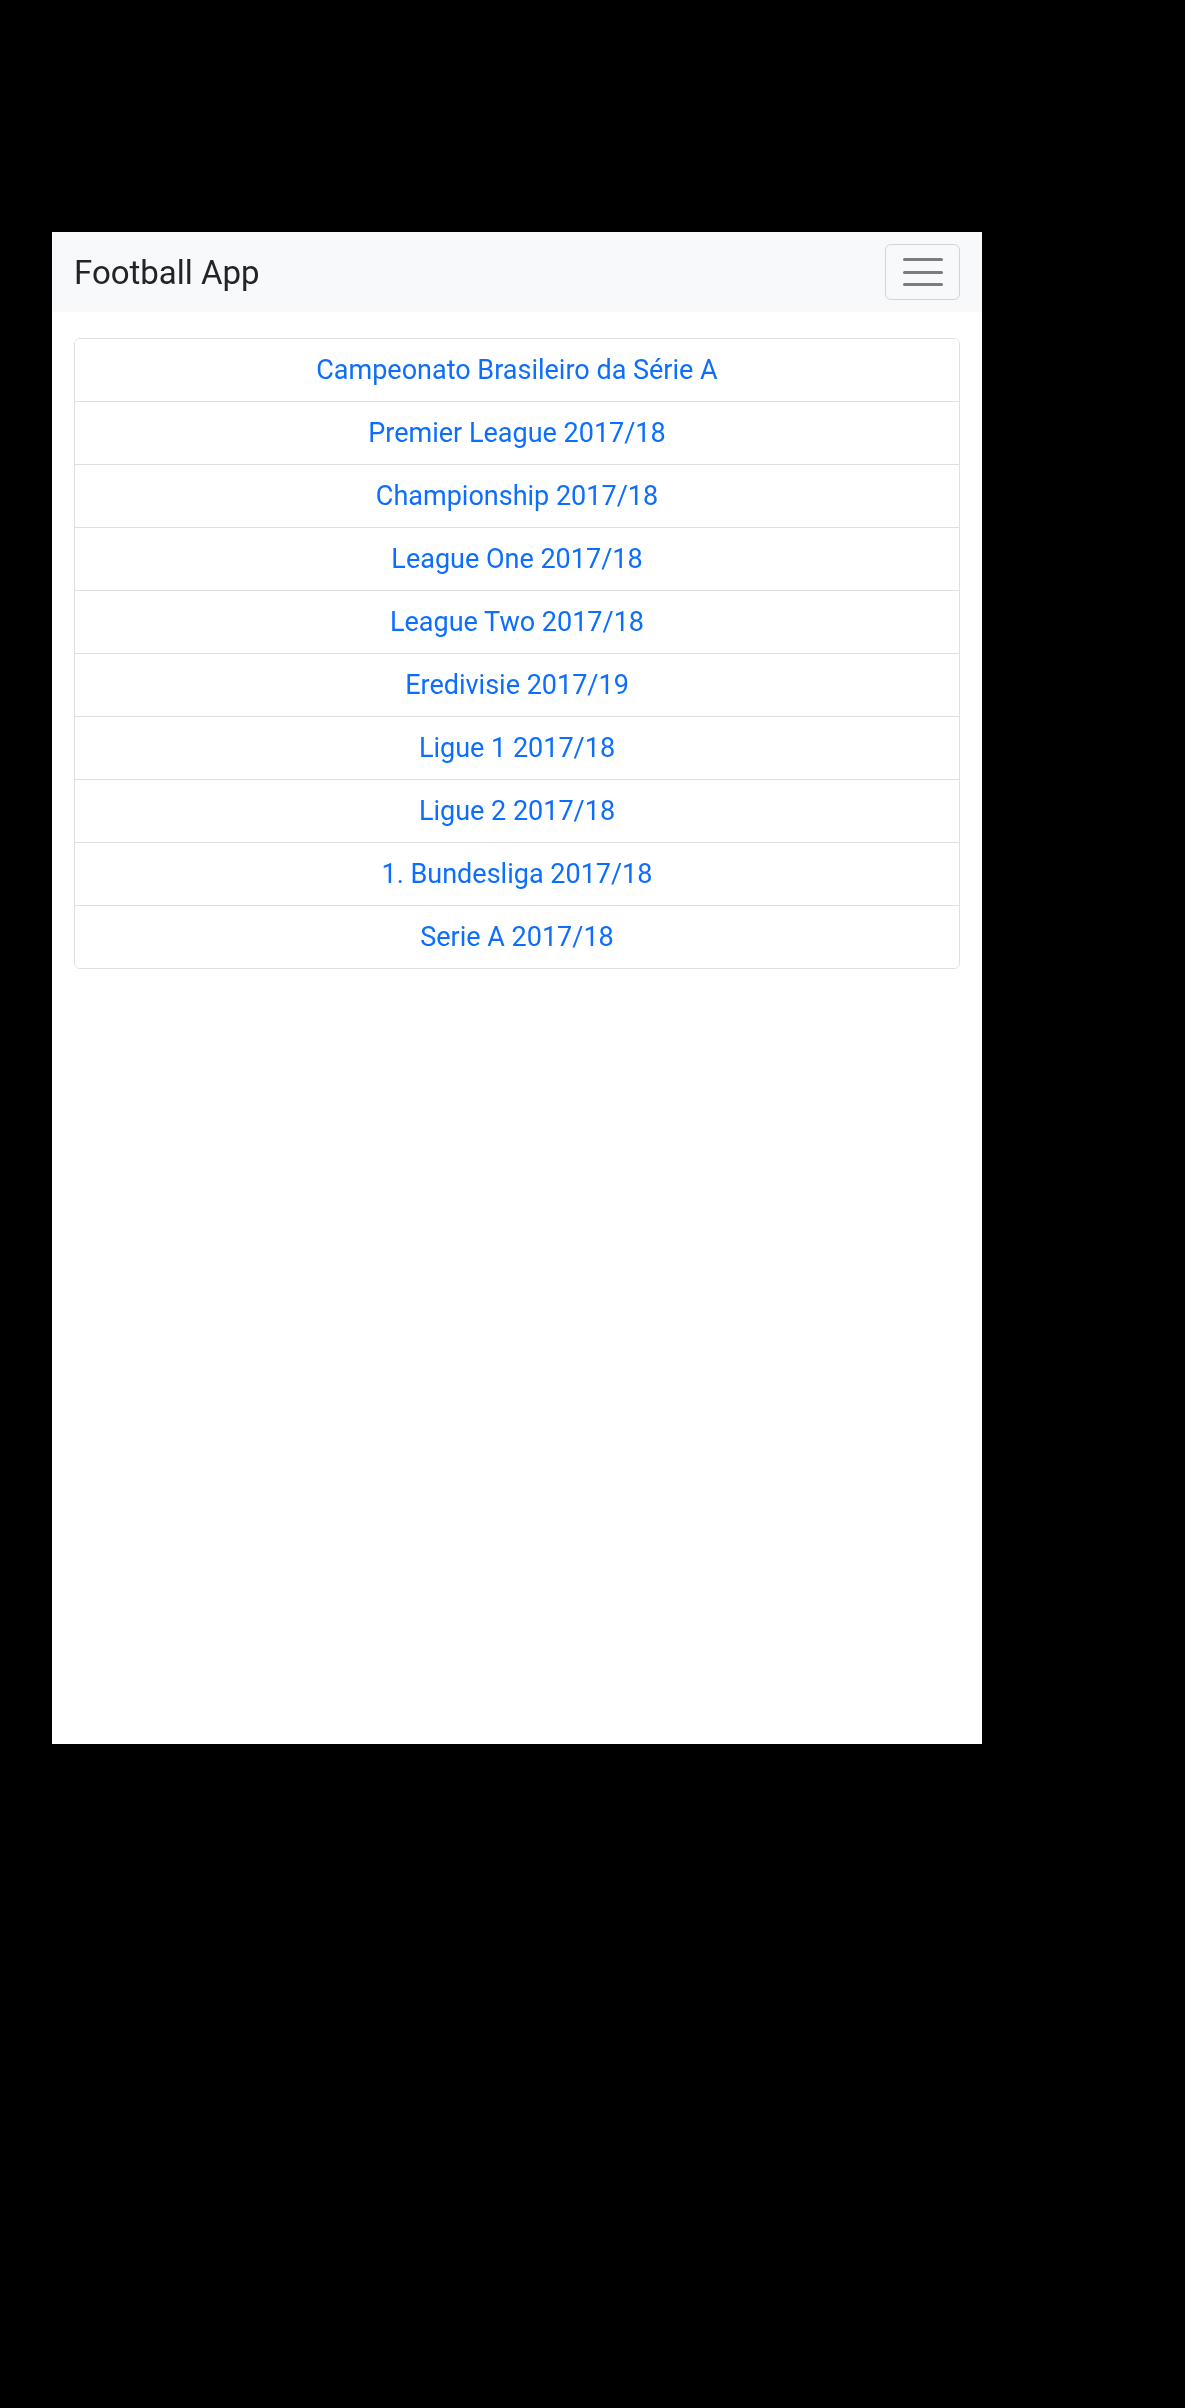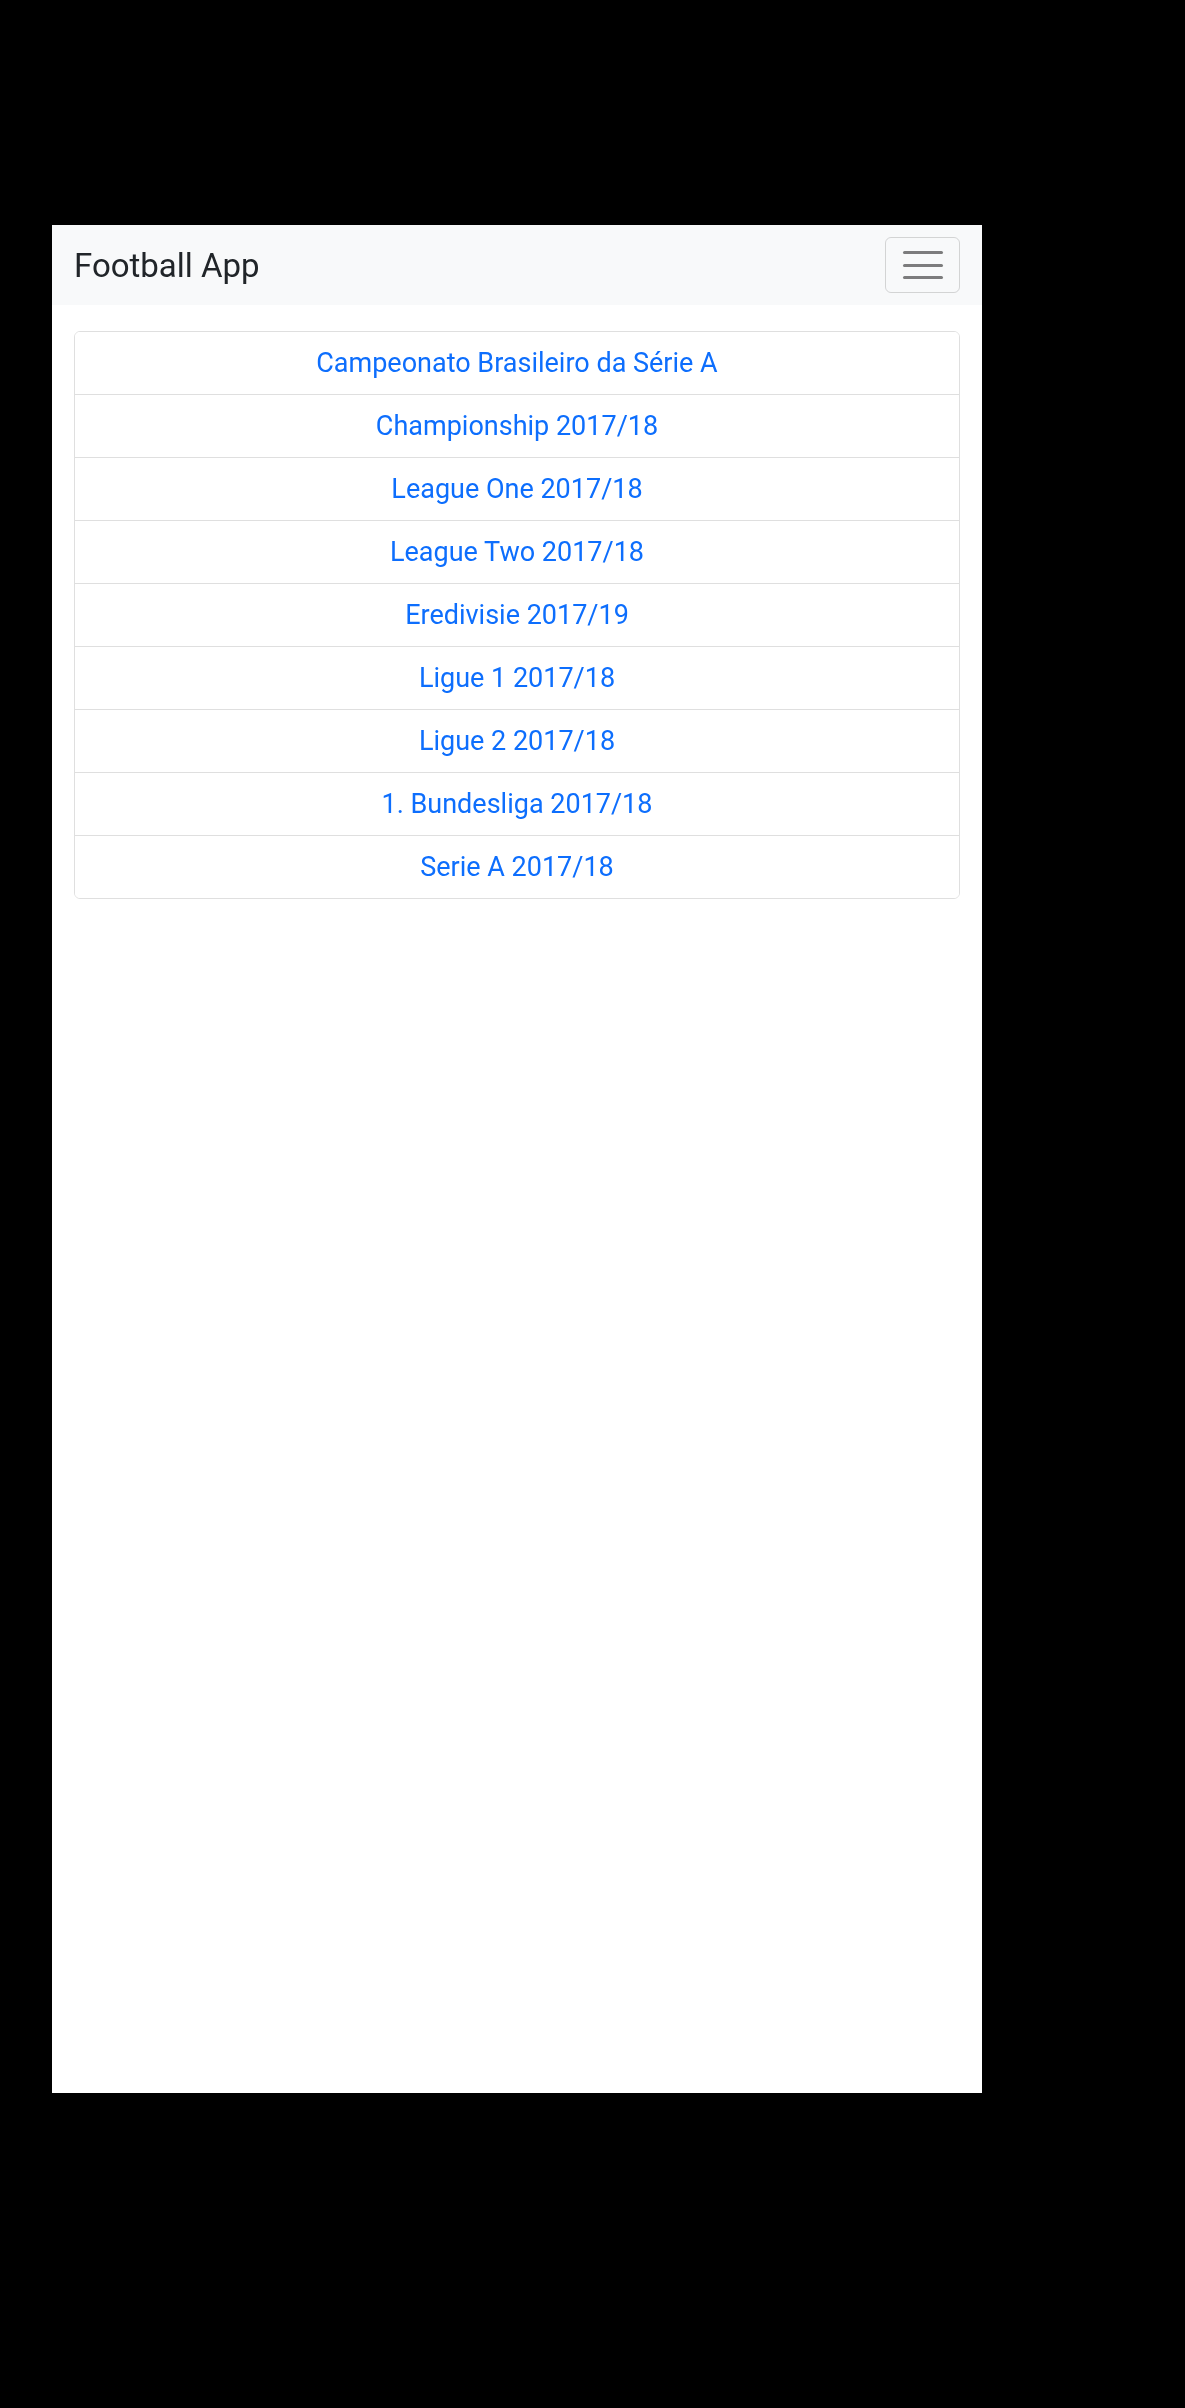--- a/index.html
+++ b/index.html
@@ -9,24 +9,24 @@
     }
     body {
       width: 1185px;
       height: 2408px;
       background: #000;
       font-family: -apple-system, BlinkMacSystemFont, "Segoe UI", Roboto, "Helvetica Neue", Arial, sans-serif;
       overflow: hidden;
     }
     .app-container {
       position: absolute;
-      top: 225px;
+      top: 232px;
       left: 52px;
       width: 930px;
-      height: 1868px;
+      height: 1512px;
       background: #fff;
       overflow: hidden;
     }
     .navbar {
       background: #f8f9fa;
       padding: 17px 22px;
       display: flex;
       align-items: center;
       justify-content: space-between;
       height: 80px;
@@ -99,20 +99,23 @@
         <span></span>
       </span>
     </button>
   </nav>
   <div class="content">
     <div class="list-group">
       <div class="list-group-item">
         <a href="#">Campeonato Brasileiro da Série A</a>
       </div>
       <div class="list-group-item">
+        <a href="#">Premier League 2017/18</a>
+      </div>
+      <div class="list-group-item">
         <a href="#">Championship 2017/18</a>
       </div>
       <div class="list-group-item">
         <a href="#">League One 2017/18</a>
       </div>
       <div class="list-group-item">
         <a href="#">League Two 2017/18</a>
       </div>
       <div class="list-group-item">
         <a href="#">Eredivisie 2017/19</a>

